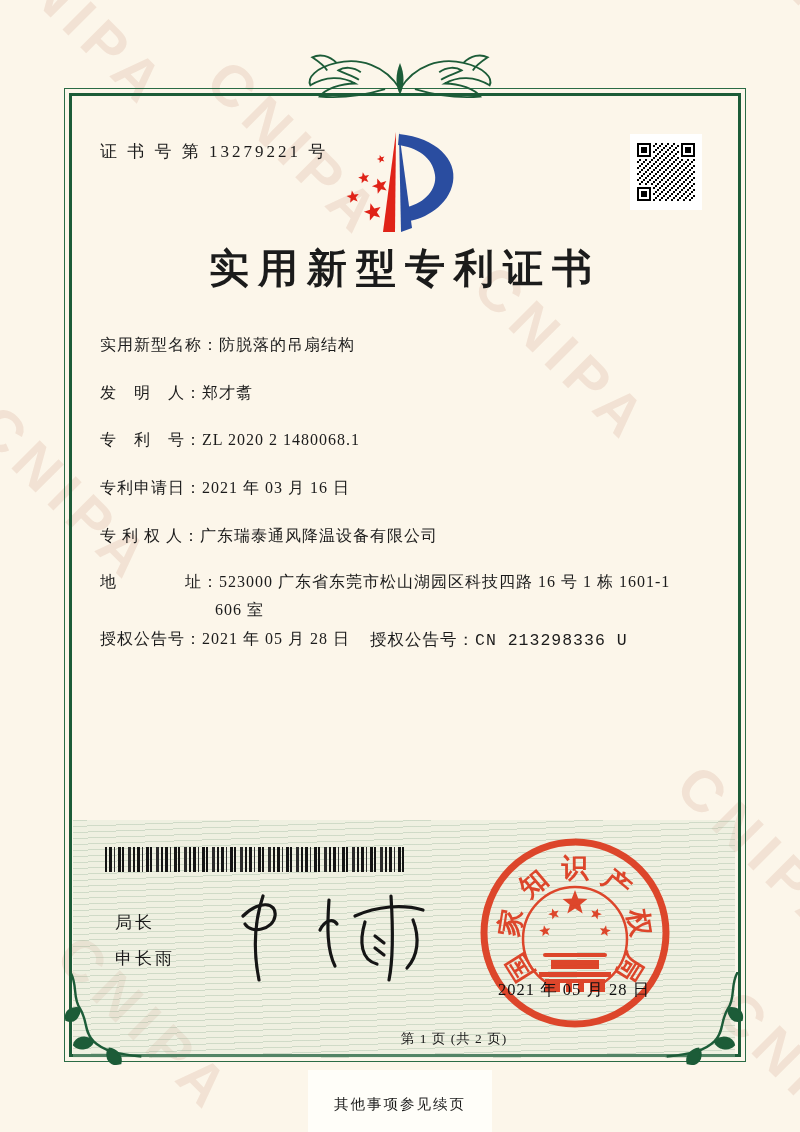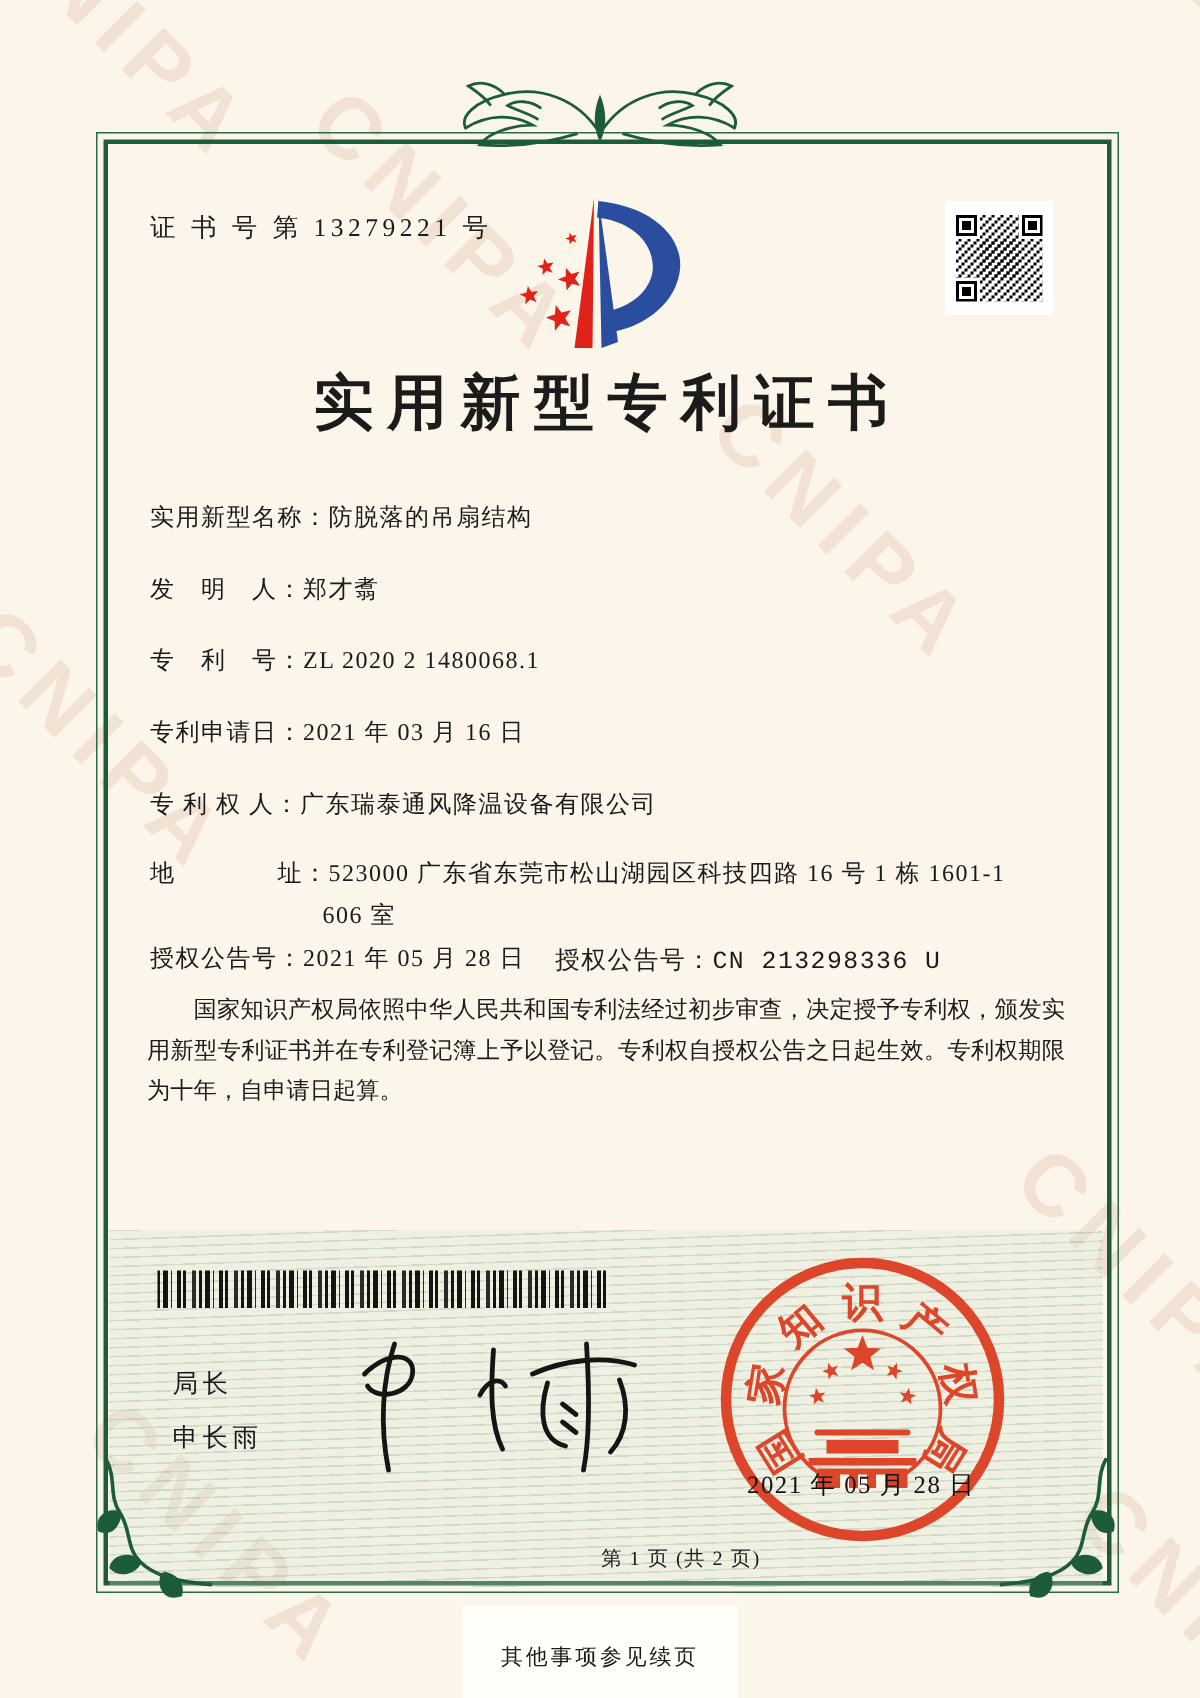--- a/index.html
+++ b/index.html
@@ -163,21 +163,20 @@
   <div class="row r2"><span class="lab">发　明　人：</span><span>郑才翥</span></div>
   <div class="row r3"><span class="lab">专　利　号：</span><span>ZL 2020 2 1480068.1</span></div>
   <div class="row r4"><span class="lab">专利申请日：</span><span>2021 年 03 月 16 日</span></div>
   <div class="row r5"><span class="lab">专 利 权 人：</span><span>广东瑞泰通风降温设备有限公司</span></div>
   <div class="row r6"><span class="lab">地　　　　址：</span><span>523000 广东省东莞市松山湖园区科技四路 16 号 1 栋 1601-1</span></div>
   <div class="row r6b"><span>606 室</span></div>
   <div class="row r7"><span class="lab">授权公告号：</span><span>2021 年 05 月 28 日</span></div>
   <div class="grant-no"><span class="lab">授权公告号：</span><span>CN 213298336 U</span></div>
 
   <div class="body-text">
-    <p>国家知识产权局依照中华人民共和国专利法经过初步审查，决定授予专利权，颁发实用新型专利证书并在专利登记簿上予以登记。专利权自授权公告之日起生效。专利权期限为十年，自申请日起算。</p>
   </div>
 
   <div class="barcode"></div>
 
   <div class="officer">
     <div>局长</div>
     <div>申长雨</div>
   </div>
 
   <svg class="signature" viewBox="0 0 210 110">

